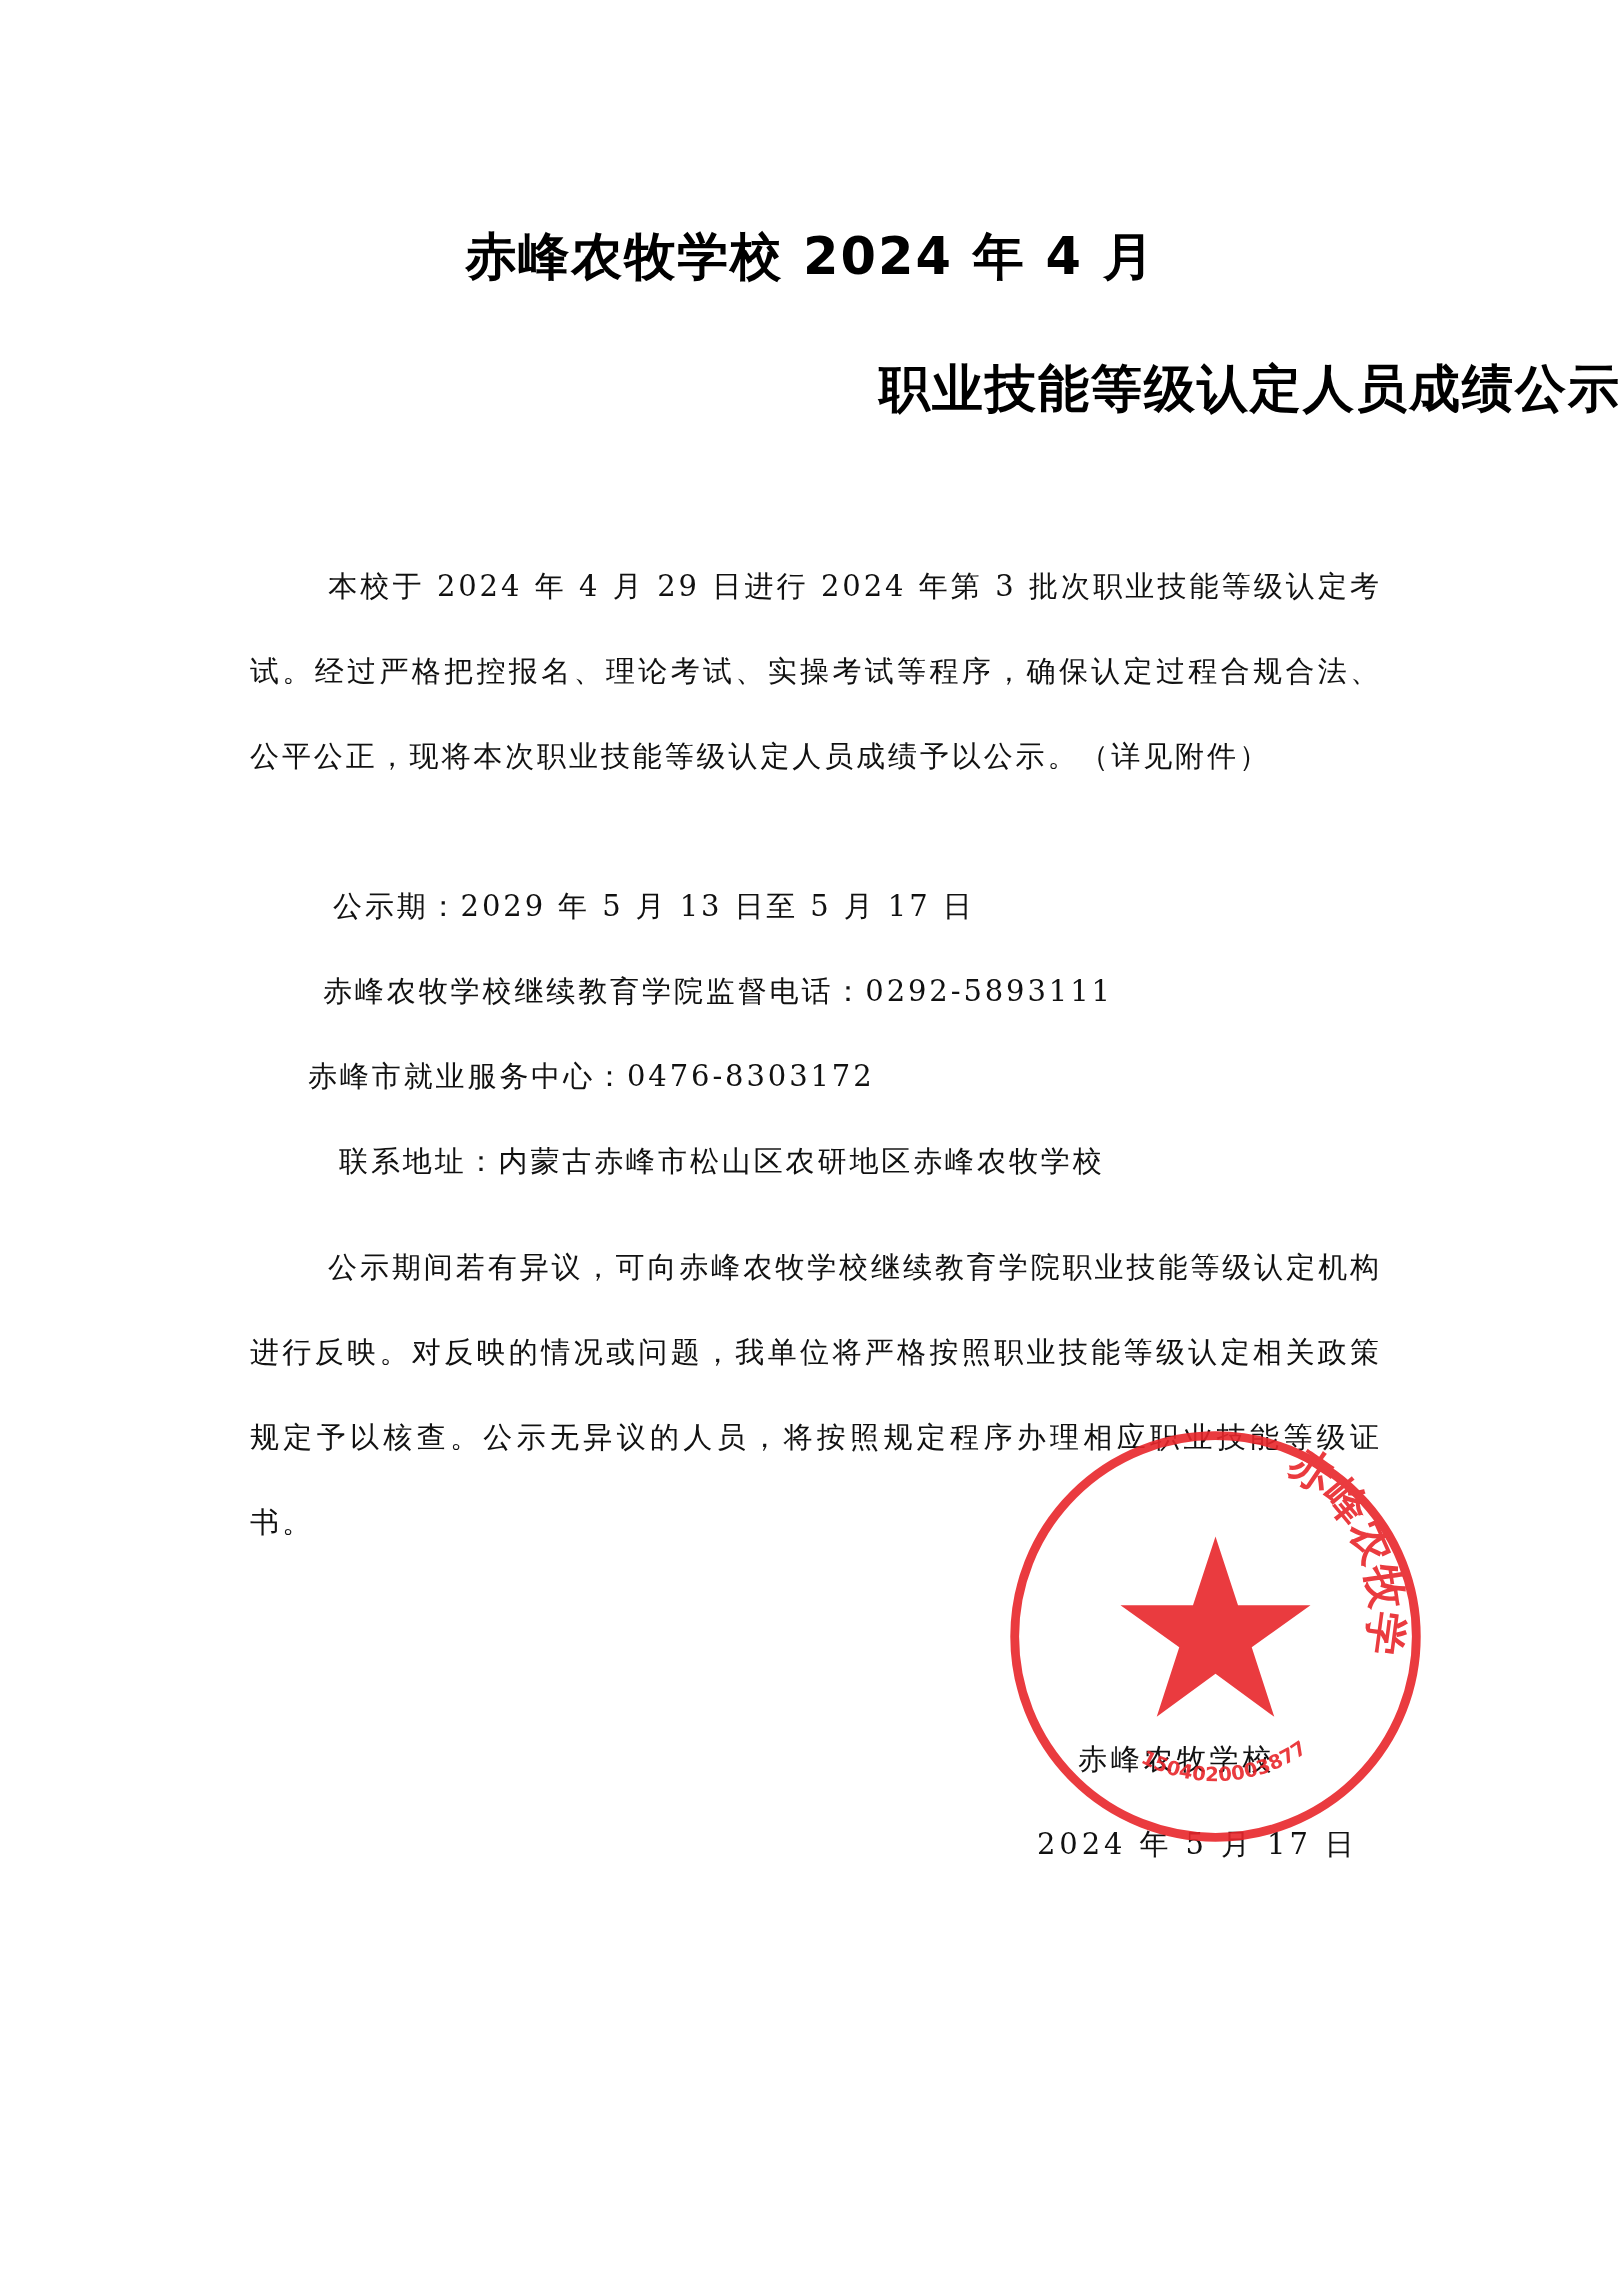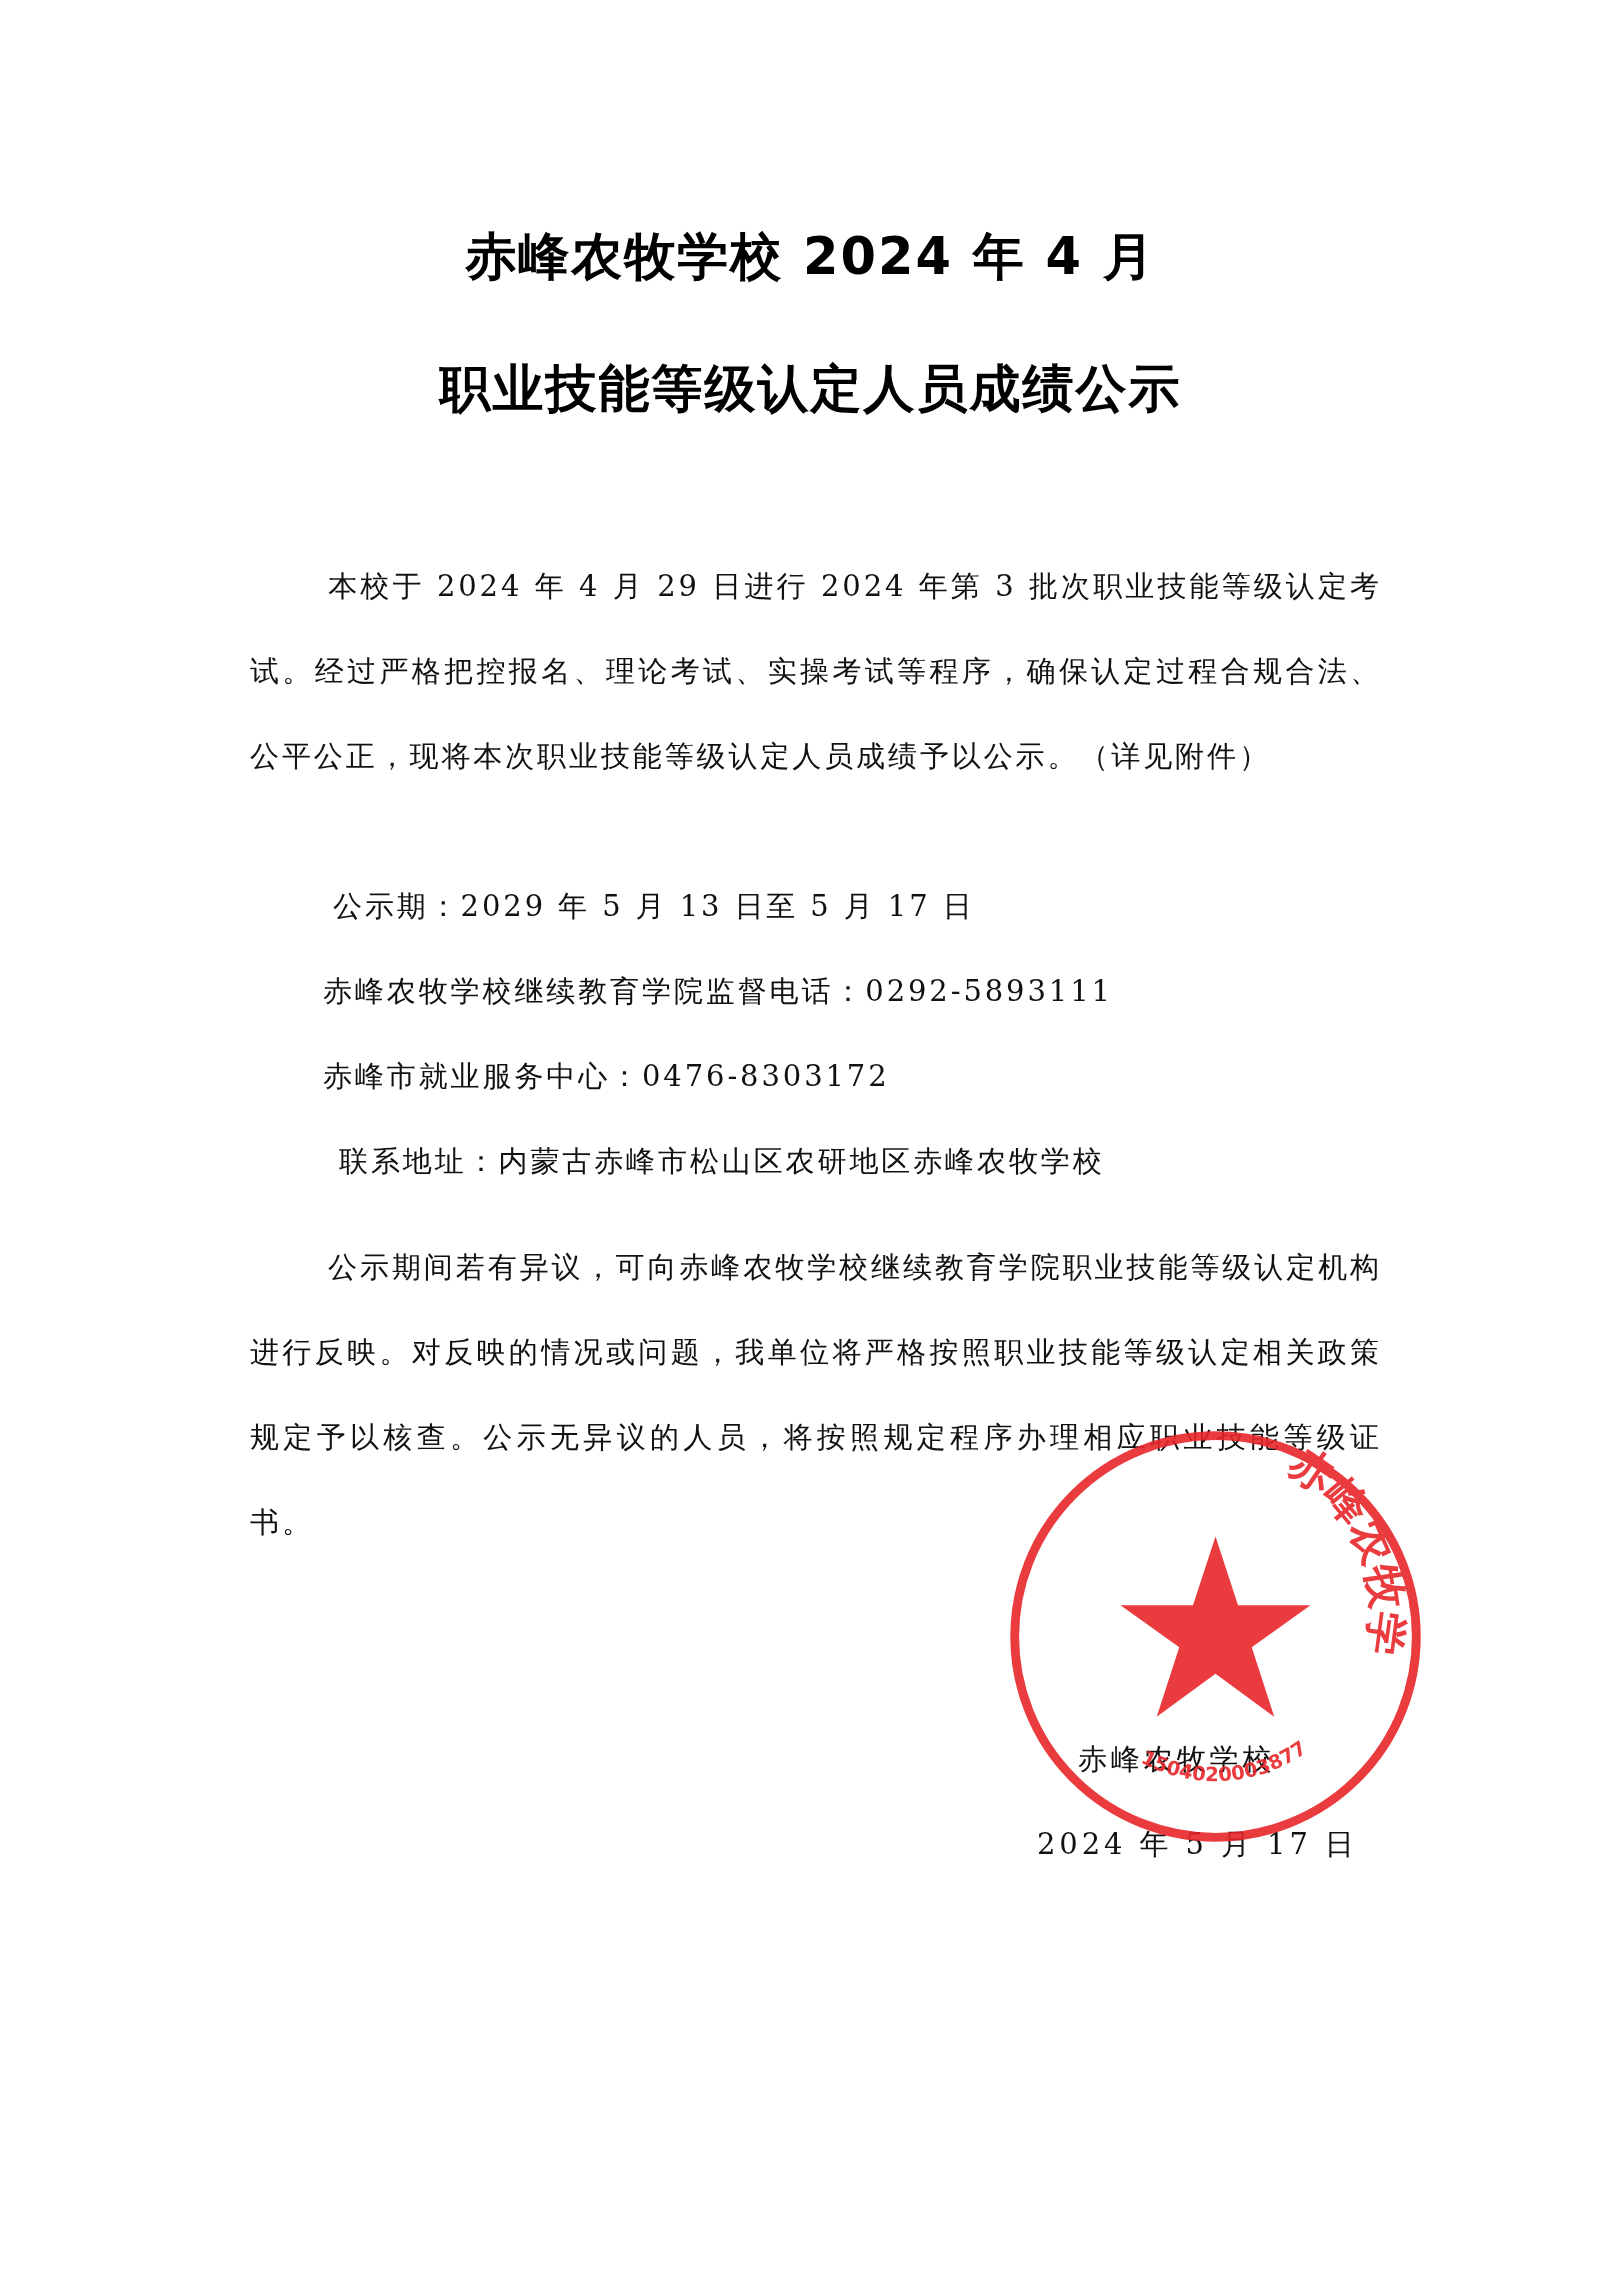--- a/index.html
+++ b/index.html
@@ -2,30 +2,30 @@
 <html><head>
 <meta charset="utf-8">
 <style>
   html, body { margin: 0; padding: 0; background: #ffffff; }
   body { width: 1621px; height: 2293px; position: relative; overflow: hidden; }
   .page { position: absolute; left: 0; top: 0; width: 1621px; height: 2272px; background: #fff; color: #111; }
   .title { position: absolute; left: 0; width: 1621px; text-align: center;
     font-family: "DejaVu Sans", "Liberation Sans", sans-serif; font-weight: bold;
     font-size: 51px; color: #000; letter-spacing: 2px; }
   .t1 { top: 223px; }
-  .t2 { top: 355px; }
+  .t2 { top: 355px; text-align: right; }
   .body-text { font-family: "DejaVu Serif", "Liberation Serif", serif; font-size: 29px; color: #111; }
   .para { position: absolute; left: 250px; width: 1132px; line-height: 85px;
     text-align: justify; text-align-last: left; letter-spacing: 2.9px; }
   .para .indent { display: inline-block; width: 78px; }
   .p1 { top: 544px; }
   .line { position: absolute; white-space: nowrap; letter-spacing: 2.9px; }
   .l-period { left: 333px; top: 887px; }
   .l-phone1 { left: 323px; top: 972px; }
-  .l-phone2 { left: 323px; top: 1057px; }
+  .l-phone2 { left: 308px; top: 1057px; }
   .l-addr { left: 323px; top: 1142px; margin-left: 16px; }
   .p2 { top: 1225px; }
   .sign { position: absolute; left: 1078px; top: 1740px; white-space: nowrap; letter-spacing: 3.9px; }
   .date { position: absolute; left: 1037px; top: 1825px; white-space: nowrap; letter-spacing: 3.9px; }
   .stamp { position: absolute; left: 1000px; top: 1421px; width: 431px; height: 431px; pointer-events: none; opacity: 0.9; }
 </style>
 </head>
 <body>
 
 <div class="page">

